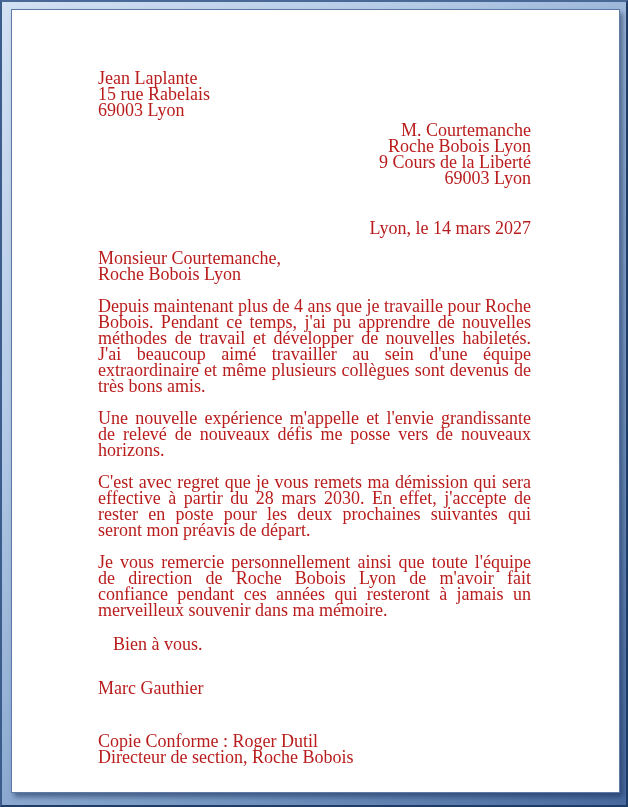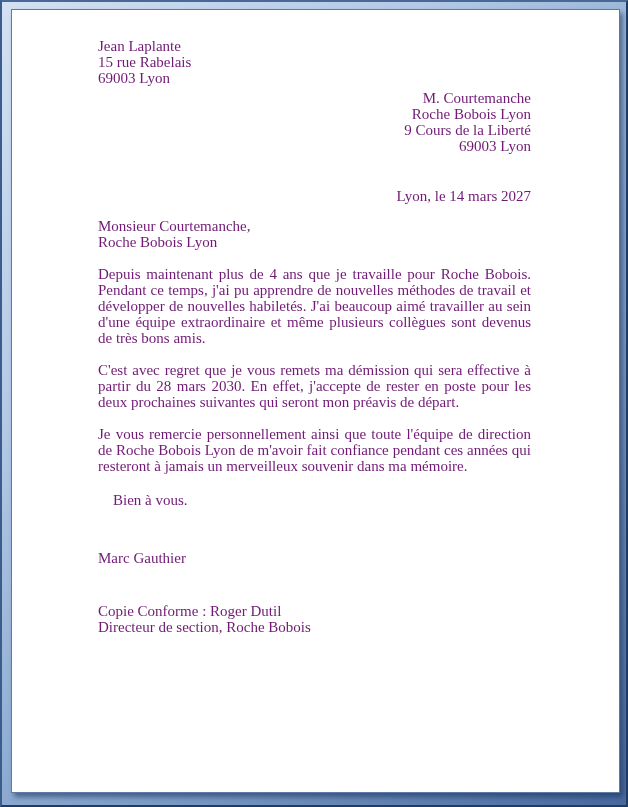--- a/index.html
+++ b/index.html
@@ -18,39 +18,39 @@
     padding: 7px 6px 12px 9px;
   }
   .page {
     position: relative;
     width: 100%;
     height: 100%;
     box-sizing: border-box;
     background: #ffffff;
     border: 1px solid #5d7aa6;
     box-shadow: 3px 4px 5px rgba(24, 44, 84, 0.55);
-    padding: 28px 88px 0 86px;
+    padding: 60px 88px 0 86px;
     overflow: hidden;
     font-family: "Liberation Serif", "DejaVu Serif", serif;
-    font-size: 15px;
+    font-size: 18px;
     line-height: 16px;
-    color: #701a75;
+    color: #b91c1c;
   }
   .block { margin: 0; padding: 0; }
   .sender { text-align: left; }
   .recipient { text-align: right; margin-top: 4px; }
   .dateline { text-align: right; margin-top: 34px; }
   .salutation { margin-top: 14px; }
   .para {
     margin: 16px 0 0 0;
     text-align: justify;
   }
   .para.first { }
   .closing { margin-top: 18px; margin-left: 15px; }
-  .signature { margin-top: 42px; }
+  .signature { margin-top: 28px; }
   .cc { margin-top: 37px; }
   .line { min-height: 16px; }
 </style>
 </head>
 <body>
 
 <div class="frame">
   <div class="page">
 
     <div class="block sender">
@@ -67,20 +67,21 @@
     </div>
 
     <div class="block dateline">Lyon, le 14 mars 2027</div>
 
     <div class="block salutation">
       <div class="line">Monsieur Courtemanche,</div>
       <div class="line">Roche Bobois Lyon</div>
     </div>
 
     <p class="para first">Depuis maintenant plus de 4 ans que je travaille pour Roche Bobois. Pendant ce temps, j'ai pu apprendre de nouvelles méthodes de travail et développer de nouvelles habiletés. J'ai beaucoup aimé travailler au sein d'une équipe extraordinaire et même plusieurs collègues sont devenus de très bons amis.</p>
+    <p class="para">Une nouvelle expérience m'appelle  et l'envie grandissante de relevé de nouveaux défis me posse vers de nouveaux horizons.</p>
     <p class="para">C'est avec regret que je vous remets ma démission qui sera effective à partir du 28 mars 2030. En effet, j'accepte de rester en poste pour les deux prochaines suivantes qui seront mon préavis de départ.</p>
     <p class="para">Je vous remercie personnellement ainsi que toute l'équipe de direction de Roche Bobois Lyon de m'avoir fait confiance pendant ces années qui resteront à jamais un merveilleux souvenir dans ma mémoire.</p>
 
     <div class="block closing">Bien à vous.</div>
 
     <div class="block signature">Marc Gauthier</div>
 
     <div class="block cc">
       <div class="line">Copie Conforme : Roger Dutil</div>
       <div class="line">Directeur de section, Roche Bobois</div>

